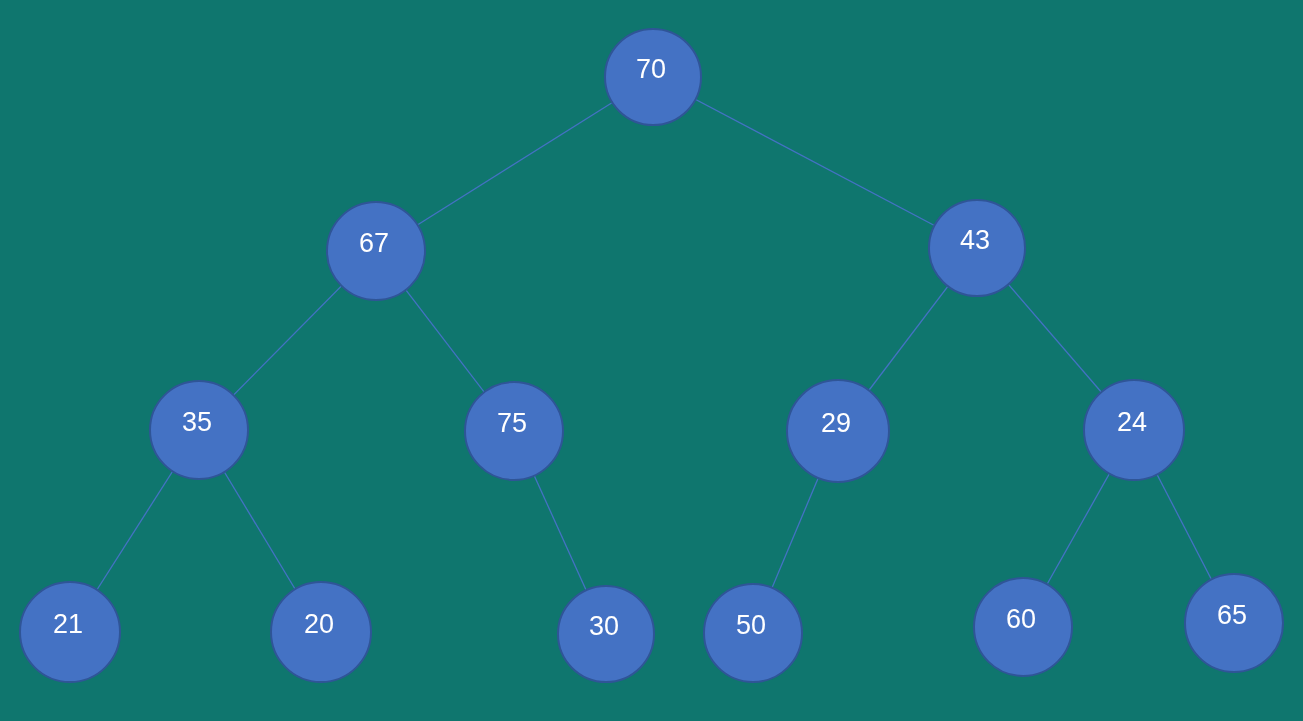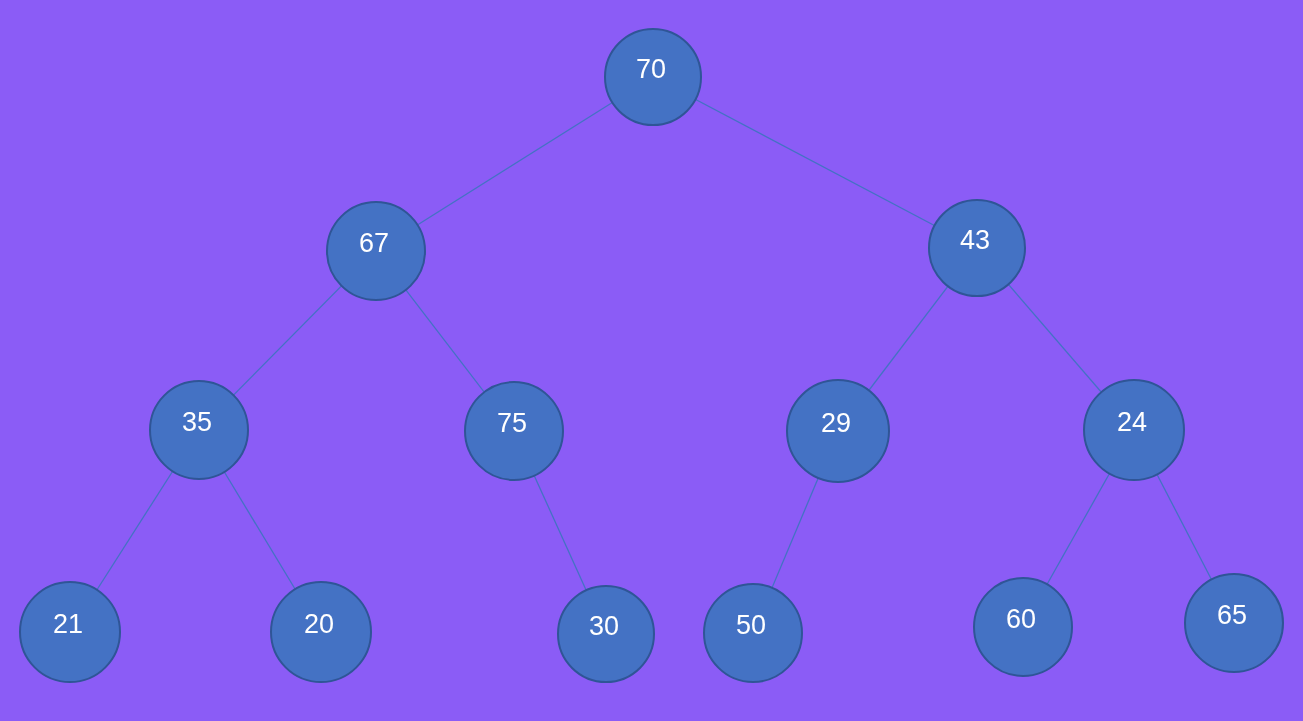--- a/index.html
+++ b/index.html
@@ -4,21 +4,21 @@
 <style>
   html, body {
     margin: 0;
     padding: 0;
     background: #ffffff;
   }
   .canvas {
     position: relative;
     width: 1303px;
     height: 721px;
-    background: #8b5cf6;
+    background: #0f766e;
     overflow: hidden;
   }
   svg text {
     font-family: "Liberation Sans", "DejaVu Sans", sans-serif;
     font-size: 27px;
     fill: #ffffff;
     text-anchor: middle;
   }
 </style>
 </head>

